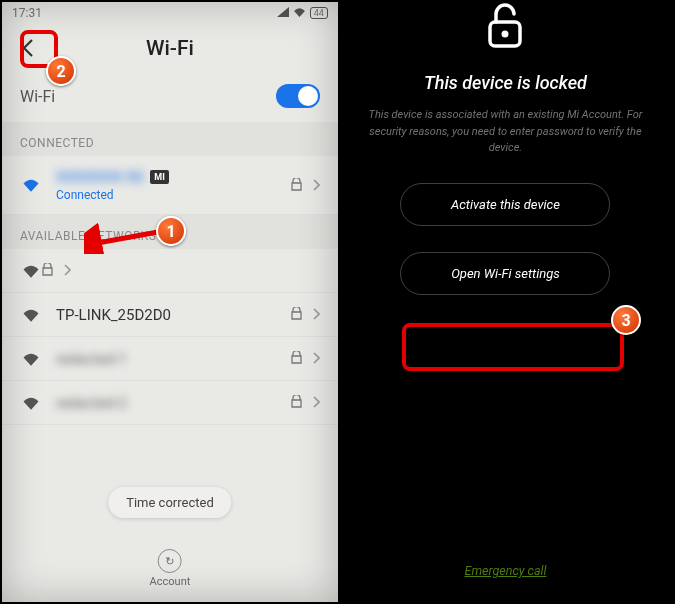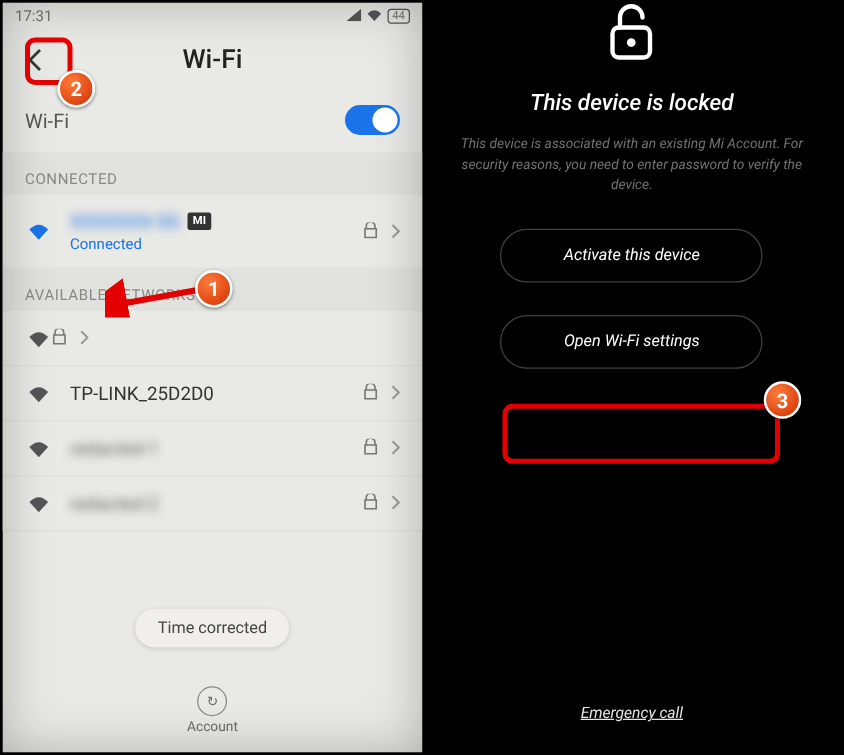--- a/index.html
+++ b/index.html
@@ -54,21 +54,21 @@
 
   
   .refresh { position: absolute; bottom: 14px; left: 50%; transform: translateX(-50%); text-align: center; color: #666; font-size: 11px; }
   .refresh .circ { width: 24px; height: 24px; margin: 0 auto 2px; border: 1.5px solid #888; border-radius: 50%; display: flex; align-items: center; justify-content: center; font-size: 11px; }
 
   
   .lock-icon { margin-bottom: 18px; }
   .r-title { font-size: 18px; font-weight: 500; margin-bottom: 14px; text-align: center; }
   .r-body { font-size: 11px; color: #737373; text-align: center; line-height: 1.5; margin-bottom: 26px; }
   .r-btn { width: 210px; padding: 13px; text-align: center; border: 1px solid rgba(255,255,255,0.25); border-radius: 28px; font-size: 13px; margin-bottom: 26px; cursor: pointer; }
-  .r-link { position: absolute; bottom: 24px; font-size: 12.5px; text-decoration: underline; color: #e5e5e5; cursor: pointer; }
+  .r-link { position: absolute; bottom: 24px; font-size: 12.5px; text-decoration: underline; color: #4d7c0f; cursor: pointer; }
 
   
   .callout-box { position: absolute; border: 4px solid #e40000; border-radius: 8px; pointer-events: none; }
   .callout-num { position: absolute; width: 30px; height: 30px; border-radius: 50%; background: radial-gradient(circle at 35% 30%, #ff7b3a, #d12e00); color: #fff; font-weight: bold; font-size: 16px; display: flex; align-items: center; justify-content: center; border: 2px solid #fff; box-shadow: 0 1px 3px rgba(0,0,0,0.5); pointer-events: none; z-index: 10; }
   .arrow { position: absolute; pointer-events: none; z-index: 9; }
 
   .vignette { position: absolute; inset: 0; box-shadow: inset 0 0 40px rgba(0,0,0,0.25); pointer-events: none; }
 </style>
 </head>
 <body>

